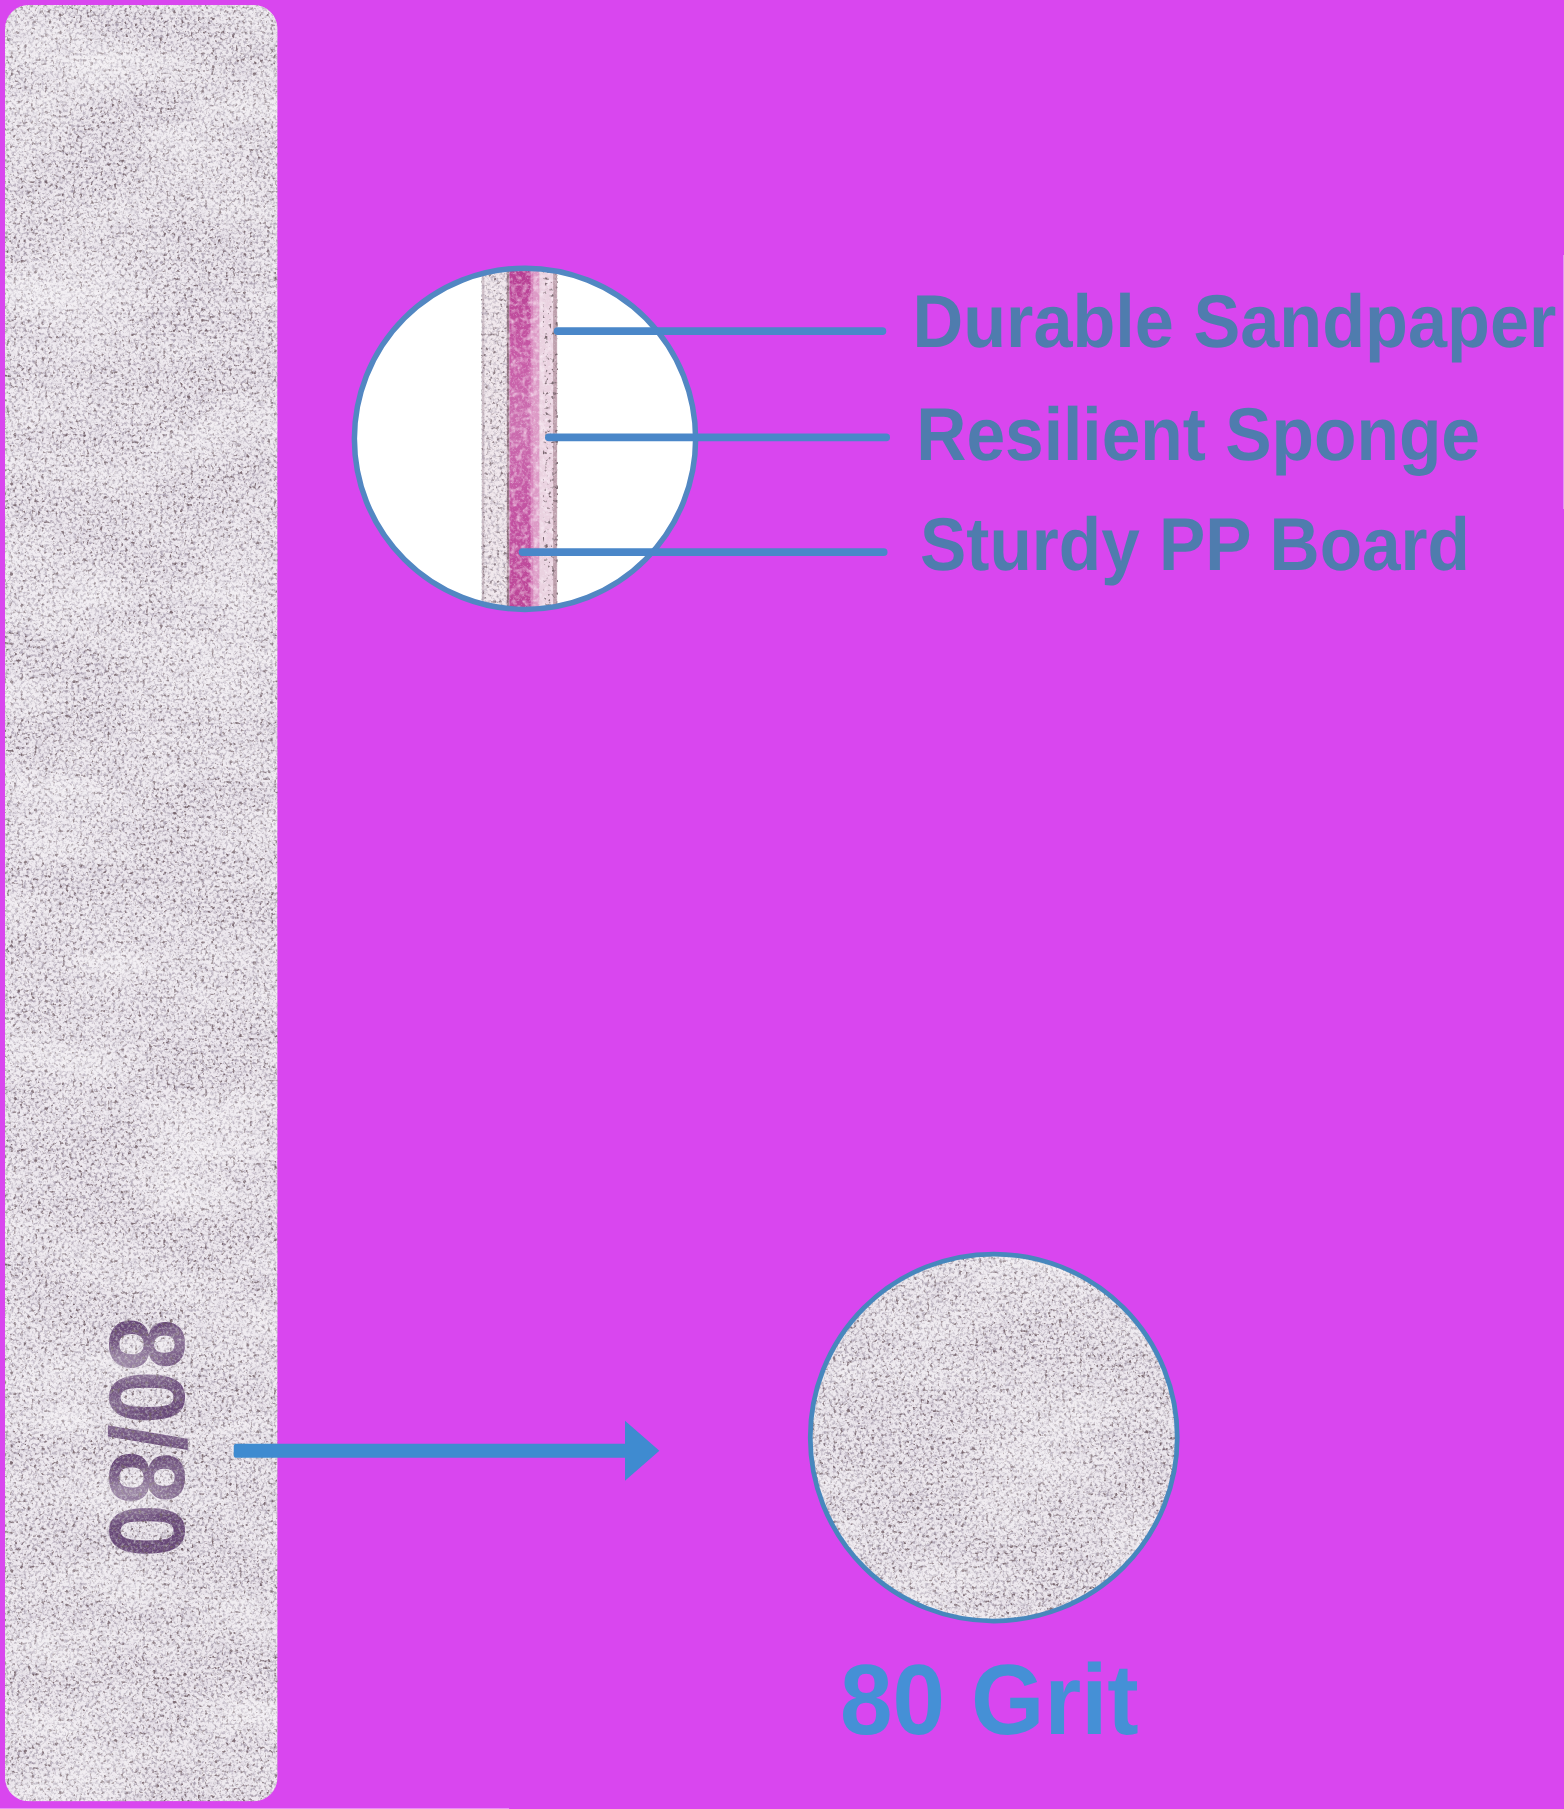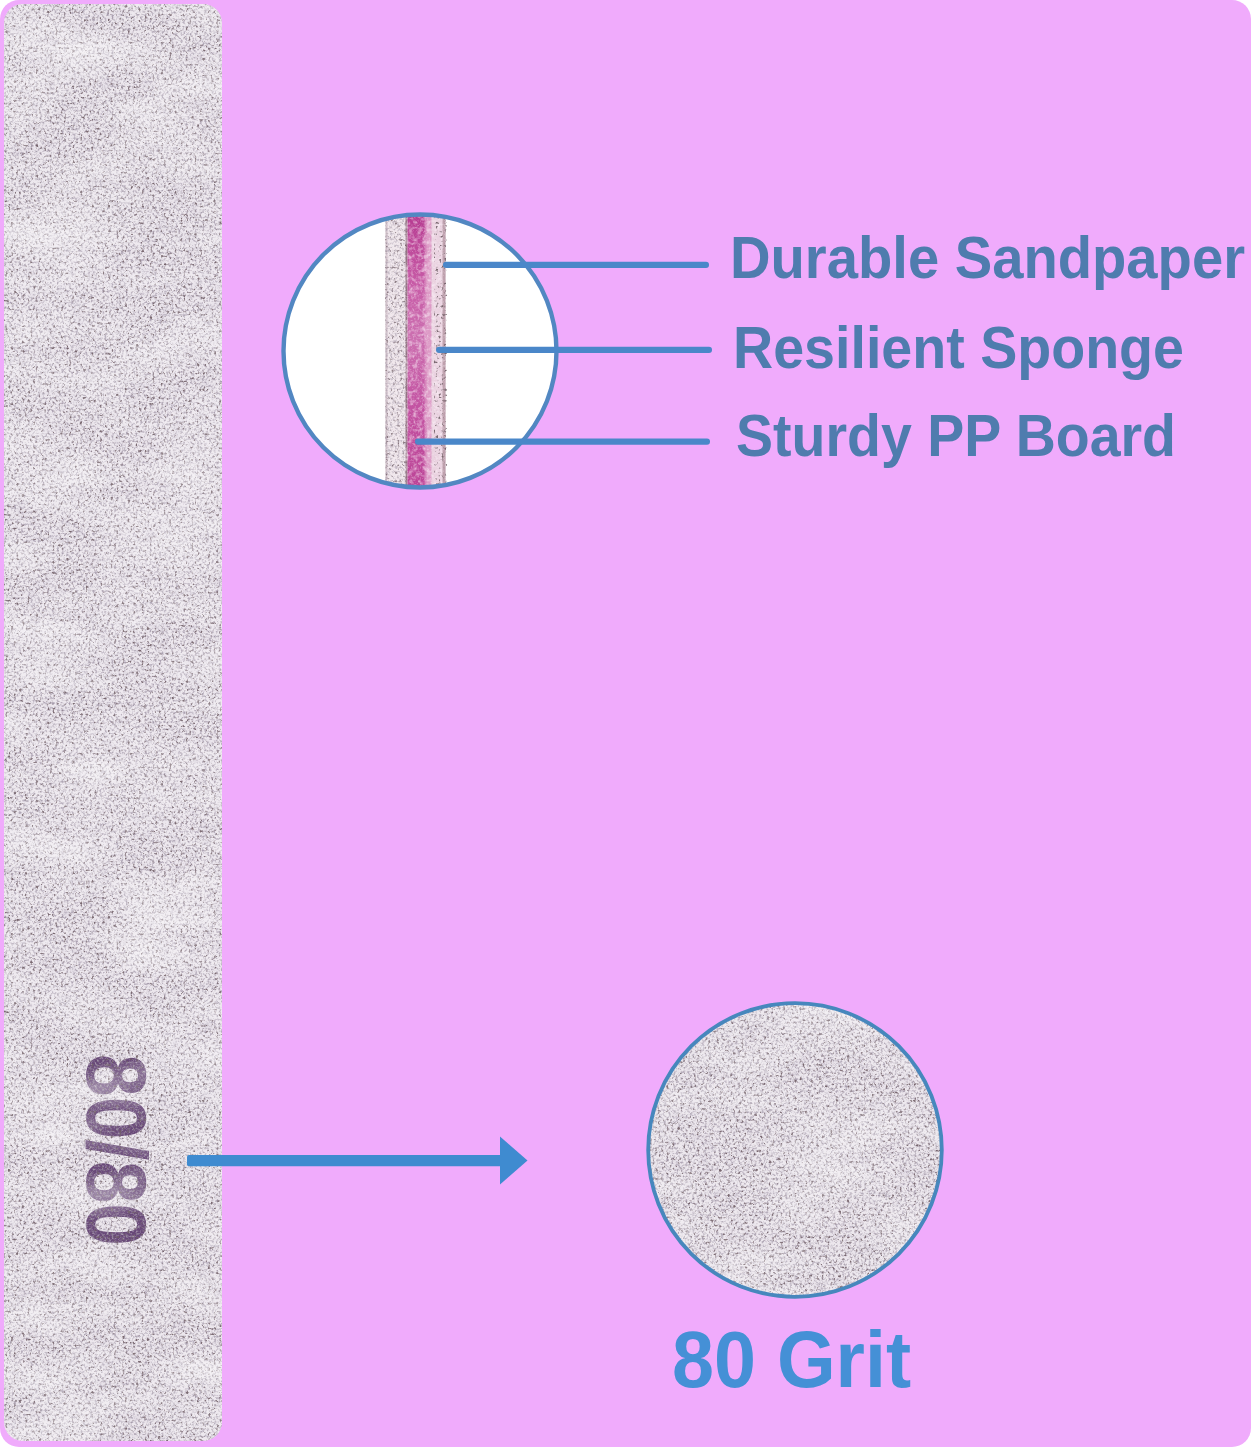--- a/index.html
+++ b/index.html
@@ -1,17 +1,17 @@
 <!DOCTYPE html>
 <html><head>
 <meta charset="utf-8">
 <style>
   html,body{margin:0;padding:0;background:#ffffff;}
-  .page{position:relative;width:1251px;height:1447px;background:#f0abfc;overflow:hidden;
-        font-family:"Liberation Sans", sans-serif;border-radius:19px;}
+  .page{position:relative;width:1251px;height:1447px;background:#d946ef;overflow:hidden;
+        font-family:"Liberation Sans", sans-serif;}
 </style>
 </head>
 <body>
 <div class="page">
 <svg width="1251" height="1447" viewBox="0 0 1251 1447" xmlns="http://www.w3.org/2000/svg">
   <defs>
 
     <filter id="speck" x="-2%" y="-2%" width="104%" height="104%">
       <feTurbulence type="fractalNoise" baseFrequency="0.42" numOctaves="2" seed="7"></feTurbulence>
       <feColorMatrix type="matrix" values="0 0 0 0 0.33

